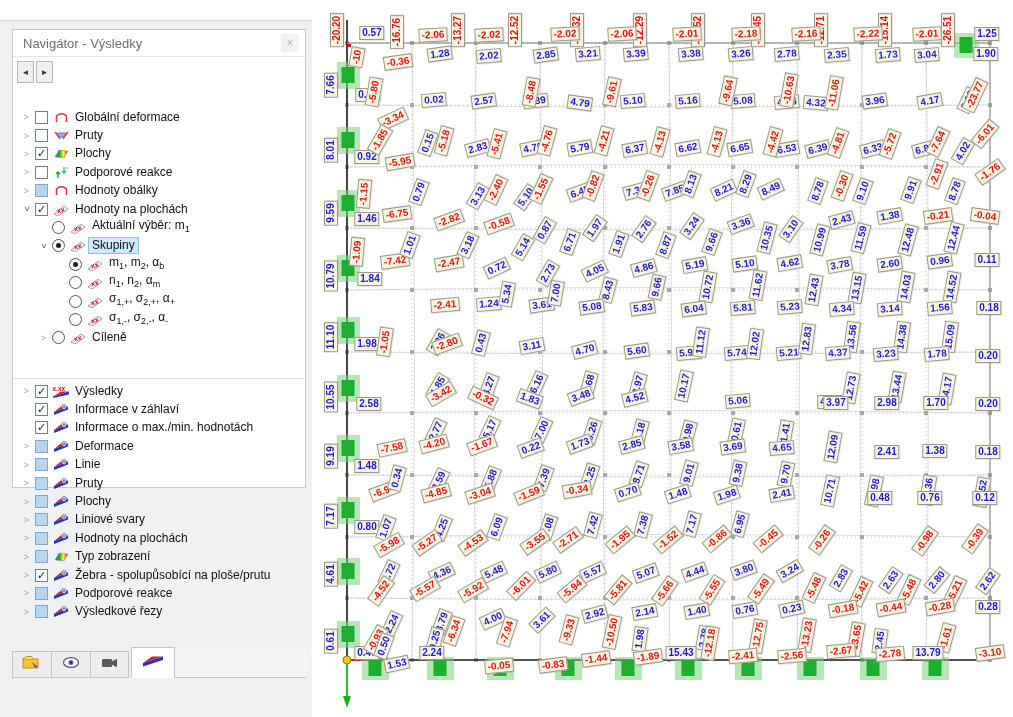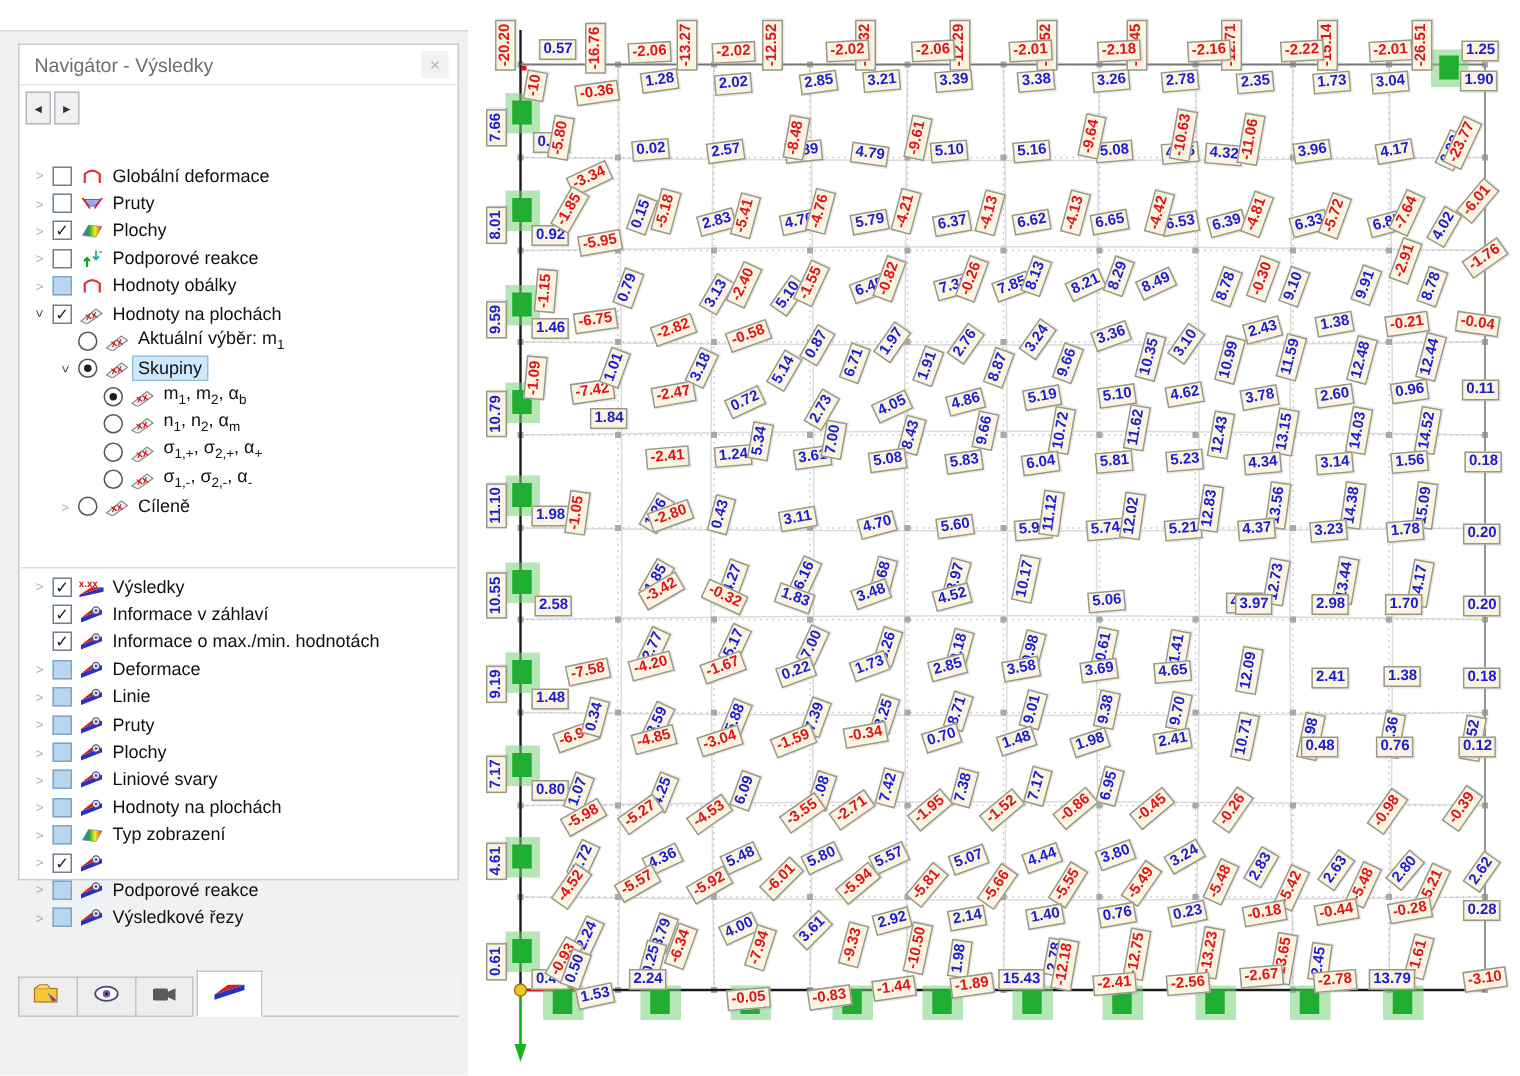--- a/index.html
+++ b/index.html
@@ -1,20 +1,20 @@
 <!DOCTYPE html>
 <html><head>
 <meta charset="utf-8">
 <style>
   html,body{margin:0;padding:0;}
   body{width:1013px;height:717px;position:relative;overflow:hidden;background:#ffffff;
        font-family:"Liberation Sans",sans-serif;-webkit-font-smoothing:antialiased;}
   
   #left-col{position:absolute;left:0;top:20px;width:312px;height:697px;background:#f0f1f2;border-top:1px solid #d9dadb;}
-  #nav-panel{position:absolute;left:12px;top:8px;width:294px;height:558px;background:#ffffff;border:1px solid #c7cacd;box-sizing:border-box;}
+  #nav-panel{position:absolute;left:12px;top:8px;width:294px;height:459px;background:#ffffff;border:1px solid #c7cacd;box-sizing:border-box;}
   #panel-titlebar{height:26px;display:flex;align-items:center;justify-content:space-between;padding:0 6px 0 10px;border-bottom:1px solid #e4e4e4;}
   #panel-title{font-size:13px;color:#6e6e6e;}
   #panel-close{width:18px;height:18px;display:flex;align-items:center;justify-content:center;color:#b8b8b8;background:#f2f2f2;font-size:12px;cursor:default;}
   #combo-row{display:flex;align-items:center;gap:2px;padding:4px 4px 4px 4px;}
   #combo-box{flex:1;height:22px;border:1px solid #a9b1b8;background:#fff;display:flex;align-items:center;padding:0 4px;gap:6px;box-sizing:border-box;}
   #combo-label{font-size:12px;color:#1a1a1a;flex:1;}
   .combo-chevron{width:0;height:0;border-left:4px solid transparent;border-right:4px solid transparent;border-top:5px solid #555;margin-right:2px;}
   .spin-btn{width:17px;height:22px;border:1px solid #b5b9bd;background:#eef0f1;display:flex;align-items:center;justify-content:center;font-size:8px;color:#333;box-sizing:border-box;}
   .tree{position:absolute;left:1px;right:1px;overflow:hidden;}
   #tree1{top:78px;height:266px;}
@@ -355,20 +355,21 @@
           <span class="expander">&gt;</span>
           <span class="cbx">✓</span>
           <span class="tree-icon">
             <svg width="16" height="13">
               <polygon points="1,9 15,3.5 15,6.5 1,12" fill="#2233cc"></polygon>
               <polygon points="1,9 15,3.5 8,3.5" fill="#cc2222"></polygon>
               <circle cx="11" cy="4" r="2.4" fill="#f4f4f8" stroke="#55557a" stroke-width="0.8"></circle>
               <circle cx="11" cy="4" r="1" fill="#6a4a9a"></circle>
             </svg>
           </span>
+          <span class="tree-label">Žebra - spolupůsobící na ploše/prutu</span>
         </div>
         <div class="tree-row" style="padding-left: 6px;">
           <span class="expander">&gt;</span>
           <span class="cbx partial"></span>
           <span class="tree-icon">
             <svg width="16" height="13">
               <polygon points="1,9 15,3.5 15,6.5 1,12" fill="#2233cc"></polygon>
               <polygon points="1,9 15,3.5 8,3.5" fill="#cc2222"></polygon>
               <circle cx="11" cy="4" r="2.4" fill="#f4f4f8" stroke="#55557a" stroke-width="0.8"></circle>
               <circle cx="11" cy="4" r="1" fill="#6a4a9a"></circle>
@@ -700,21 +701,21 @@
     <div class="lbl b" style="left: 19px; top: 276px; transform: translate(-50%, -50%) rotate(-90deg);">10.79</div>
     <div class="lbl b" style="left: 19px; top: 337px; transform: translate(-50%, -50%) rotate(-90deg);">11.10</div>
     <div class="lbl b" style="left: 19px; top: 397px; transform: translate(-50%, -50%) rotate(-90deg);">10.55</div>
     <div class="lbl b" style="left: 19px; top: 456px; transform: translate(-50%, -50%) rotate(-90deg);">9.19</div>
     <div class="lbl b" style="left: 19px; top: 516px; transform: translate(-50%, -50%) rotate(-90deg);">7.17</div>
     <div class="lbl b" style="left: 19px; top: 574px; transform: translate(-50%, -50%) rotate(-90deg);">4.61</div>
     <div class="lbl b" style="left: 19px; top: 641px; transform: translate(-50%, -50%) rotate(-90deg);">0.61</div>
     <div class="lbl b" style="left: 56px; top: 95px; transform: translate(-50%, -50%) rotate(0deg);">0.52</div>
     <div class="lbl b" style="left: 55px; top: 157px; transform: translate(-50%, -50%) rotate(0deg);">0.92</div>
     <div class="lbl b" style="left: 55px; top: 219px; transform: translate(-50%, -50%) rotate(0deg);">1.46</div>
-    <div class="lbl b" style="left: 58px; top: 279px; transform: translate(-50%, -50%) rotate(0deg); margin-left: 36px;">1.84</div>
+    <div class="lbl b" style="left: 58px; top: 279px; transform: translate(-50%, -50%) rotate(0deg);">1.84</div>
     <div class="lbl b" style="left: 55px; top: 344px; transform: translate(-50%, -50%) rotate(0deg);">1.98</div>
     <div class="lbl b" style="left: 57px; top: 404px; transform: translate(-50%, -50%) rotate(0deg);">2.58</div>
     <div class="lbl b" style="left: 55px; top: 466px; transform: translate(-50%, -50%) rotate(0deg);">1.48</div>
     <div class="lbl b" style="left: 55px; top: 527px; transform: translate(-50%, -50%) rotate(0deg);">0.80</div>
     <div class="lbl b" style="left: 55px; top: 653px; transform: translate(-50%, -50%) rotate(0deg);">0.48</div>
     <div class="lbl r" style="left: 45px; top: 57px; transform: translate(-50%, -50%) rotate(-80deg);">-10</div>
     <div class="lbl r" style="left: 86px; top: 62px; transform: translate(-50%, -50%) rotate(-8deg);">-0.36</div>
     <div class="lbl r" style="left: 62px; top: 92px; transform: translate(-50%, -50%) rotate(-80deg);">-5.80</div>
     <div class="lbl r" style="left: 81px; top: 119px; transform: translate(-50%, -50%) rotate(-25deg);">-3.34</div>
     <div class="lbl r" style="left: 68px; top: 140px; transform: translate(-50%, -50%) rotate(-60deg);">-1.85</div>

